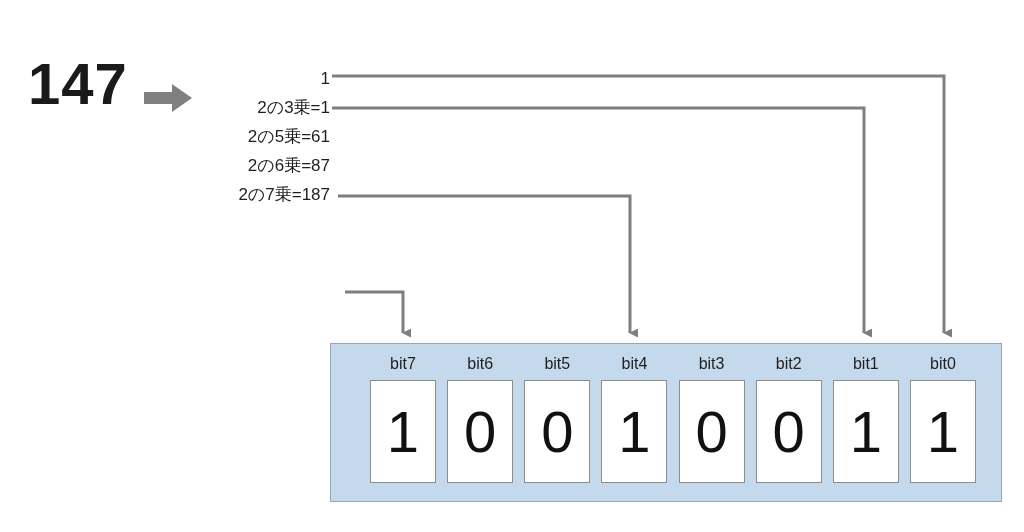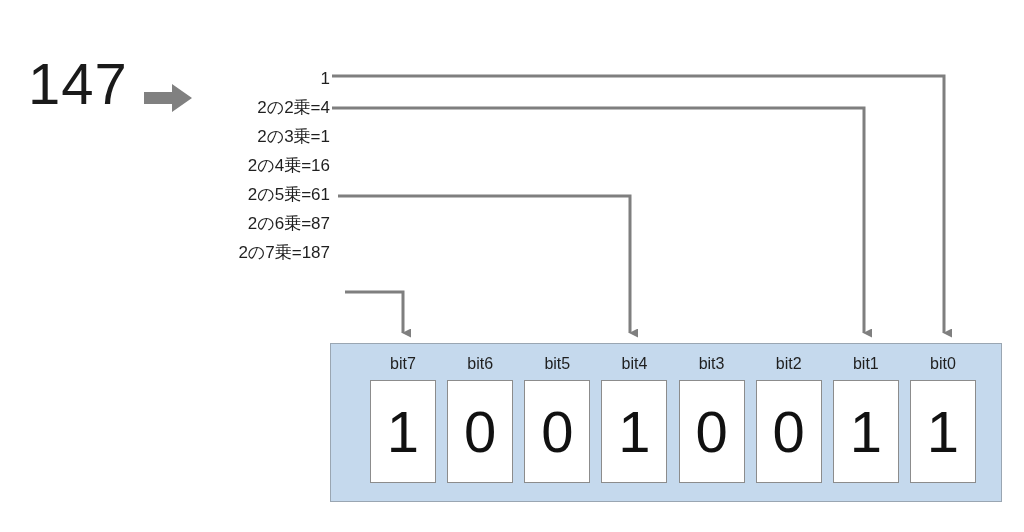--- a/index.html
+++ b/index.html
@@ -22,20 +22,21 @@
   #decimal-number {
     position: absolute;
     left: 28px;
     top: 55px;
     font-size: 58px;
     line-height: 1;
     color: #1a1a1a;
     font-family: "Liberation Sans", "DejaVu Sans", sans-serif;
     letter-spacing: 1px;
     white-space: nowrap;
+    font-weight: bold;
   }
 
   
   #convert-arrow {
     position: absolute;
     left: 144px;
     top: 83px;
     width: 48px;
     height: 30px;
   }
@@ -123,23 +124,21 @@
 <div id="canvas">
 
   <div id="decimal-number">147</div>
 
   <svg id="convert-arrow" viewBox="0 0 48 30">
     <polygon points="0,9 28,9 28,1 48,15 28,29 28,21 0,21" fill="#808080"></polygon>
   </svg>
 
   <div id="powers-list">
     <div class="power-row">1</div>
-    <div class="power-row">2の2乗=4</div>
     <div class="power-row">2の3乗=1</div>
-    <div class="power-row">2の4乗=16</div>
     <div class="power-row">2の5乗=61</div>
     <div class="power-row">2の6乗=87</div>
     <div class="power-row">2の7乗=187</div>
   </div>
 
   <svg id="connectors" viewBox="0 0 1024 532">
     <defs>
       <marker id="head" markerWidth="9" markerHeight="9" refX="4.5" refY="8" orient="auto" markerUnits="userSpaceOnUse">
         <polygon points="0,0 9,0 4.5,9" fill="#7f7f7f"></polygon>
       </marker>

